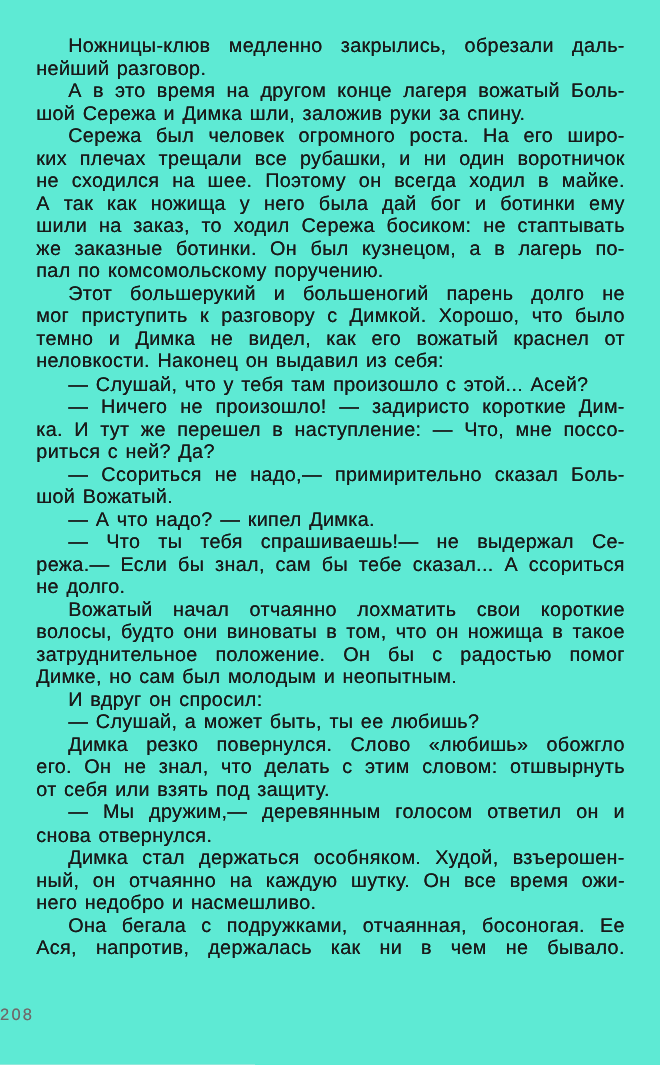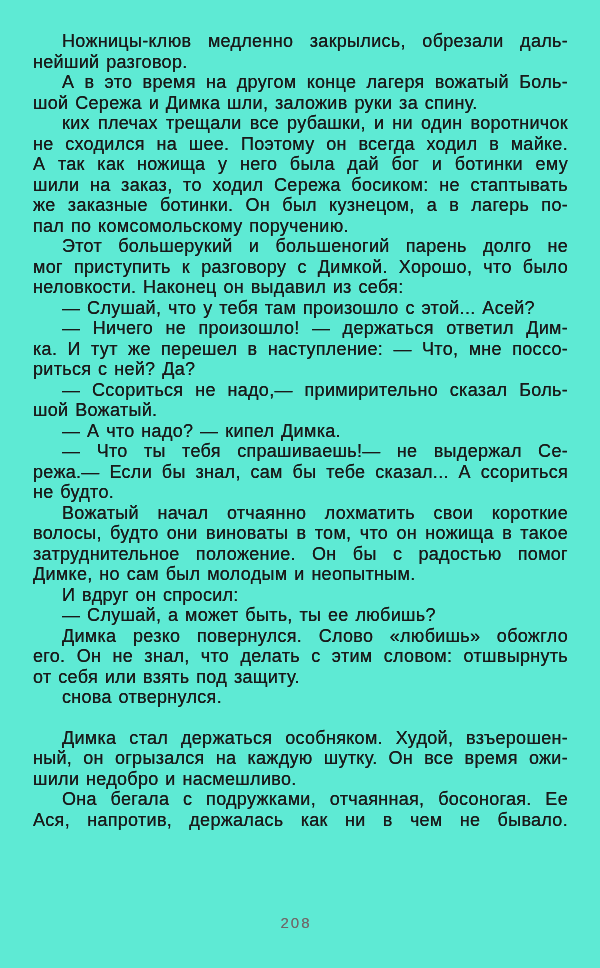--- a/index.html
+++ b/index.html
@@ -29,112 +29,113 @@
     text-shadow: 0 0 0.35px #161616;
   }
   .para {
     margin: 0;
     padding: 0;
   }
   .para .line:first-child {
     text-indent: 29px;
   }
   .section-start {
-    margin-top: 20px;
   }
   .line {
     display: block;
     white-space: normal;
   }
   .line.just {
     text-align: justify;
     text-align-last: justify;
   }
   .page-number {
     position: absolute;
     top: 914px;
     left: 0;
     width: 592px;
-    text-align: center;
     font-size: 15px;
     letter-spacing: 2px;
     color: #6a6a6a;
     text-shadow: 0 0 0.5px #8a8a8a;
   }
 </style>
 </head>
 <body>
 
 <div class="page">
   <div class="text-block" id="text-block">
       <p class="para">
         <span class="line just">Ножницы-клюв медленно закрылись, обрезали даль-</span>
         <span class="line">нейший разговор.</span>
       </p>
       <p class="para">
         <span class="line just">А в это время на другом конце лагеря вожатый Боль-</span>
         <span class="line">шой Сережа и Димка шли, заложив руки за спину.</span>
       </p>
       <p class="para">
+        <span class="line just">Сережа был человек огромного роста. На его широ-</span>
         <span class="line just">ких плечах трещали все рубашки, и ни один воротничок</span>
         <span class="line just">не сходился на шее. Поэтому он всегда ходил в майке.</span>
         <span class="line just">А так как ножища у него была дай бог и ботинки ему</span>
         <span class="line just">шили на заказ, то ходил Сережа босиком: не стаптывать</span>
         <span class="line just">же заказные ботинки. Он был кузнецом, а в лагерь по-</span>
         <span class="line">пал по комсомольскому поручению.</span>
       </p>
       <p class="para">
         <span class="line just">Этот большерукий и большеногий парень долго не</span>
         <span class="line just">мог приступить к разговору с Димкой. Хорошо, что было</span>
+        <span class="line just">темно и Димка не видел, как его вожатый краснел от</span>
         <span class="line">неловкости. Наконец он выдавил из себя:</span>
       </p>
       <p class="para">
         <span class="line">— Слушай, что у тебя там произошло с этой... Асей?</span>
       </p>
       <p class="para">
-        <span class="line just">— Ничего не произошло! — держаться ответил Дим-</span>
+        <span class="line just">— Ничего не произошло! — задиристо короткие Дим-</span>
         <span class="line just">ка. И тут же перешел в наступление: — Что, мне поссо-</span>
         <span class="line">риться с ней? Да?</span>
       </p>
       <p class="para">
         <span class="line just">— Ссориться не надо,— примирительно сказал Боль-</span>
         <span class="line">шой Вожатый.</span>
       </p>
       <p class="para">
         <span class="line">— А что надо? — кипел Димка.</span>
       </p>
       <p class="para">
         <span class="line just">— Что ты тебя спрашиваешь!— не выдержал Се-</span>
         <span class="line just">режа.— Если бы знал, сам бы тебе сказал... А ссориться</span>
-        <span class="line">не будто.</span>
+        <span class="line">не долго.</span>
       </p>
       <p class="para">
         <span class="line just">Вожатый начал отчаянно лохматить свои короткие</span>
         <span class="line just">волосы, будто они виноваты в том, что он ножища в такое</span>
         <span class="line just">затруднительное положение. Он бы с радостью помог</span>
         <span class="line">Димке, но сам был молодым и неопытным.</span>
       </p>
       <p class="para">
         <span class="line">И вдруг он спросил:</span>
       </p>
       <p class="para">
         <span class="line">— Слушай, а может быть, ты ее любишь?</span>
       </p>
       <p class="para">
         <span class="line just">Димка резко повернулся. Слово «любишь» обожгло</span>
         <span class="line just">его. Он не знал, что делать с этим словом: отшвырнуть</span>
         <span class="line">от себя или взять под защиту.</span>
       </p>
       <p class="para">
+        <span class="line just">— Мы дружим,— деревянным голосом ответил он и</span>
         <span class="line">снова отвернулся.</span>
       </p>
       <p class="para section-start">
         <span class="line just">Димка стал держаться особняком. Худой, взъерошен-</span>
-        <span class="line just">ный, он огрызался на каждую шутку. Он все время ожи-</span>
-        <span class="line">шили недобро и насмешливо.</span>
+        <span class="line just">ный, он отчаянно на каждую шутку. Он все время ожи-</span>
+        <span class="line">него недобро и насмешливо.</span>
       </p>
       <p class="para">
         <span class="line just">Она бегала с подружками, отчаянная, босоногая. Ее</span>
         <span class="line just">Ася, напротив, держалась как ни в чем не бывало.</span>
       </p>
     </div>
   <div class="page-number">208</div>
 </div>
 
 </body></html>

